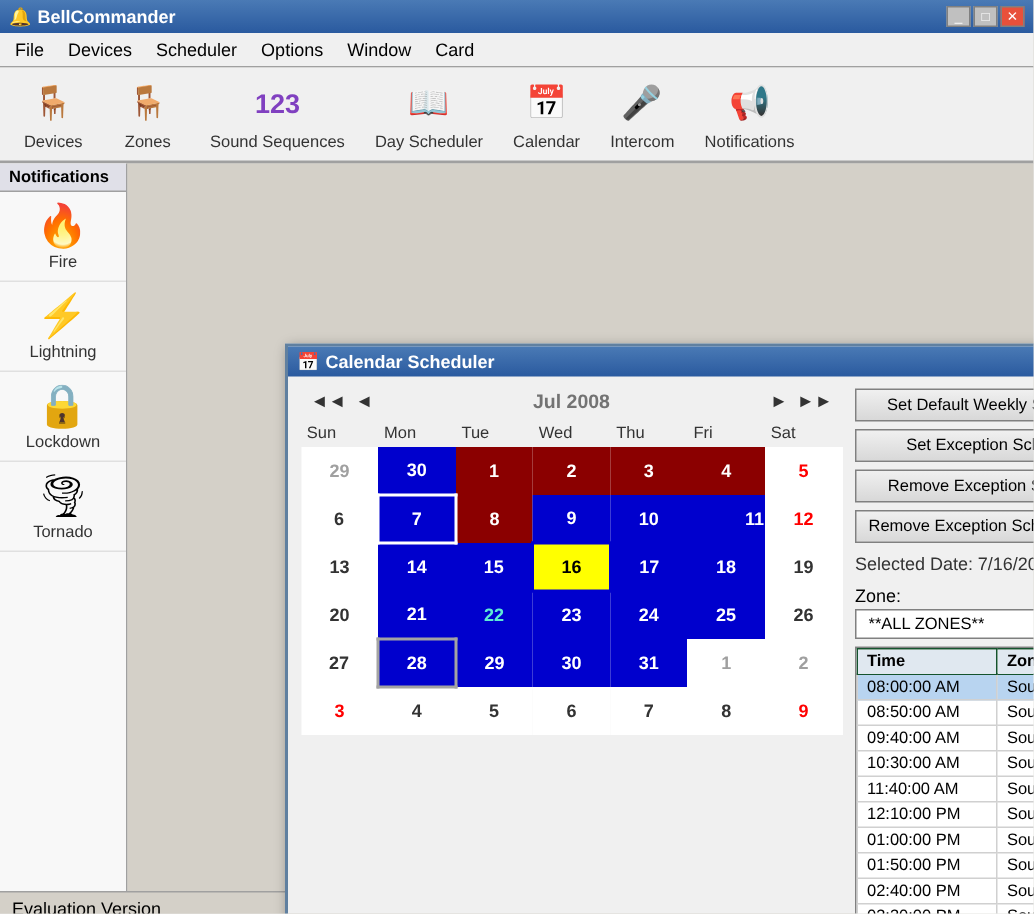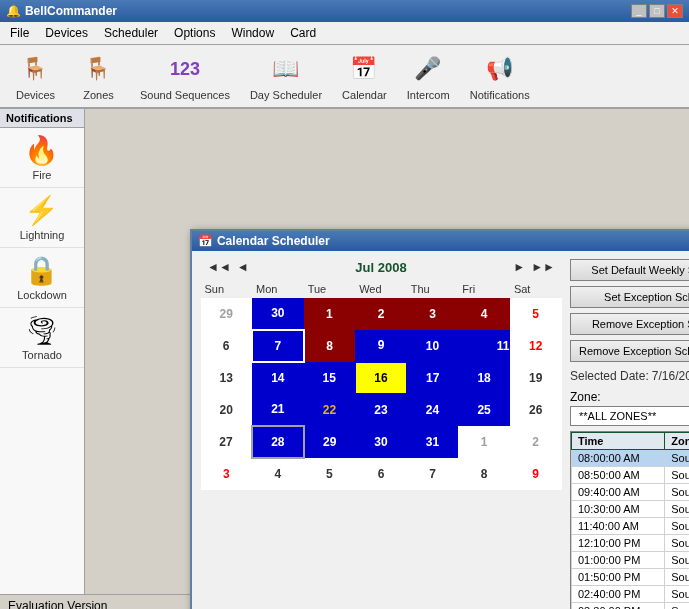--- a/index.html
+++ b/index.html
@@ -145,21 +145,21 @@
       padding: 0 4px;
     }
     .cal-nav-btn {
       background: none;
       border: none;
       cursor: pointer;
       font-size: 12px;
       color: #333;
       padding: 1px 3px;
     }
-    .cal-month { font-size: 13px; font-weight: bold; color: #14532d; }
+    .cal-month { font-size: 13px; font-weight: bold; color: #737373; }
 
     .cal-grid { width: 100%; border-collapse: collapse; }
     .cal-grid th {
       text-align: left;
       padding: 2px 4px;
       font-size: 11px;
       color: #333;
       font-weight: normal;
       width: 46px;
     }
@@ -370,21 +370,21 @@
                   <td style="background: rgb(0, 0, 205); color: white;">14</td>
                   <td style="background: rgb(0, 0, 205); color: white;">15</td>
                   <td style="background: rgb(255, 255, 0); color: rgb(0, 0, 0); border: 2px solid rgb(0, 0, 205);">16</td>
                   <td style="background: rgb(0, 0, 205); color: white;">17</td>
                   <td style="background: rgb(0, 0, 205); color: white;">18</td>
                   <td style="background: white; color: rgb(51, 51, 51);">19</td>
                 </tr>
                 <tr>
                   <td style="background: white; color: rgb(51, 51, 51);">20</td>
                   <td style="background: rgb(0, 0, 205); color: white;">21</td>
-                  <td style="background: rgb(0, 0, 205); color: #eab308;">22</td>
+                  <td style="background: rgb(0, 0, 205); color: #5eead4;">22</td>
                   <td style="background: rgb(0, 0, 205); color: white;">23</td>
                   <td style="background: rgb(0, 0, 205); color: white;">24</td>
                   <td style="background: rgb(0, 0, 205); color: white;">25</td>
                   <td style="background: white; color: rgb(51, 51, 51);">26</td>
                 </tr>
                 <tr>
                   <td style="background: white; color: rgb(51, 51, 51);">27</td>
                   <td style="background: rgb(0, 0, 205); color: white; border: 2px solid #a3a3a3;">28</td>
                   <td style="background: rgb(0, 0, 205); color: white;">29</td>
                   <td style="background: rgb(0, 0, 205); color: white;">30</td>

